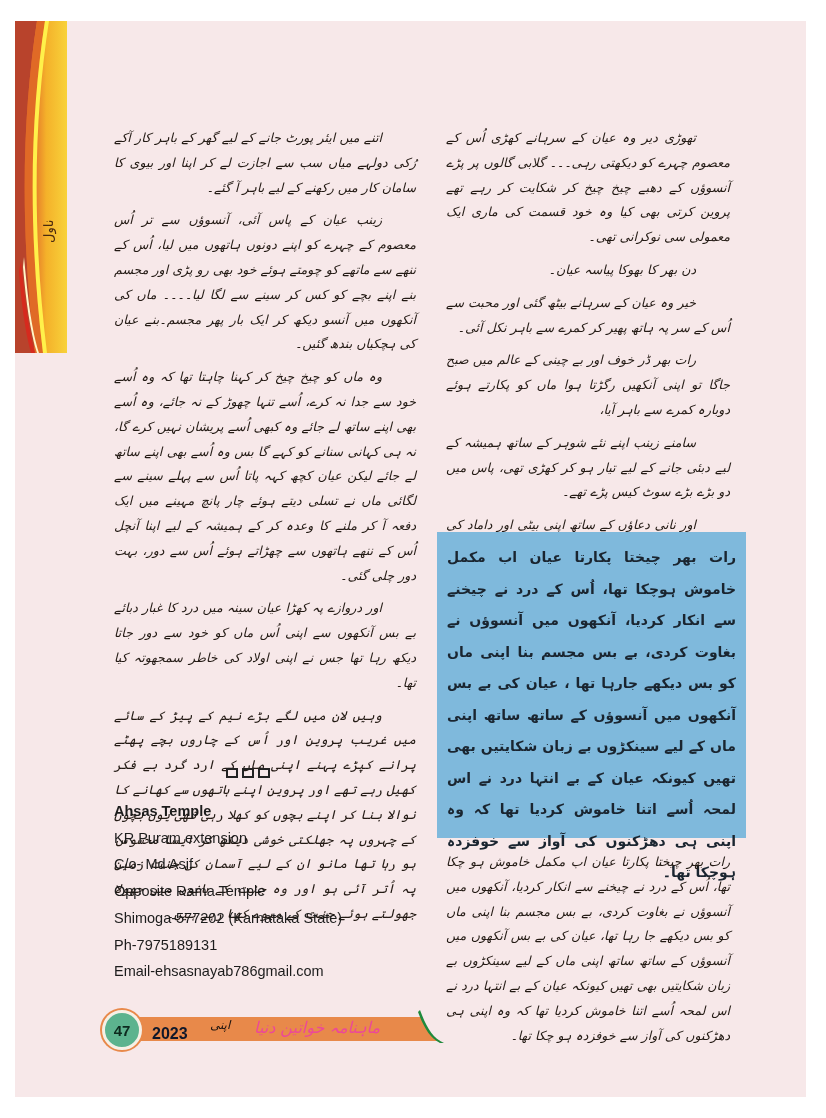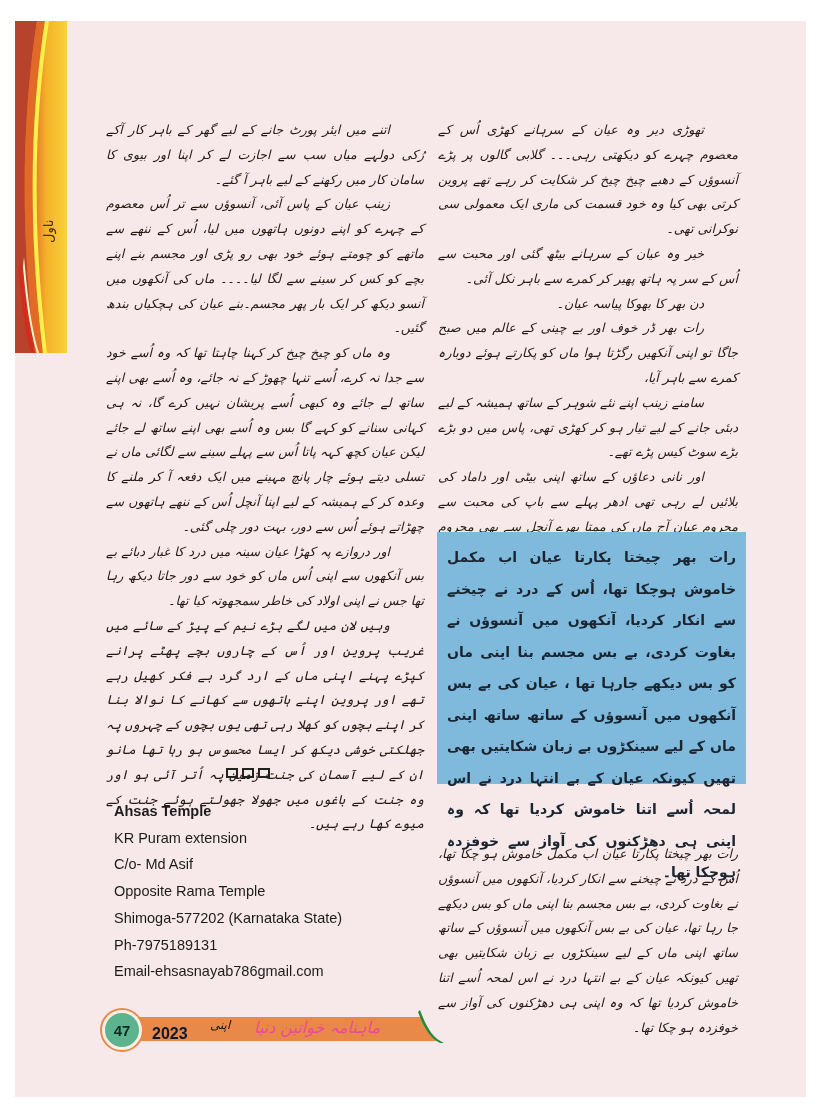--- a/index.html
+++ b/index.html
@@ -17,27 +17,27 @@
     position: absolute; left: 18px; top: 190px; width: 30px; height: 40px;
     font-family: "DejaVu Serif", serif; font-size: 13px; color: #4a2a10;
     writing-mode: vertical-rl; transform: rotate(180deg); direction: rtl;
     display: flex; align-items: center; justify-content: center;
   }
   .col {
     position: absolute; direction: rtl; text-align: justify; text-align-last: right;
     font-family: "DejaVu Serif", serif; font-style: italic; color: #231a14;
     font-size: 12.6px; line-height: 24.8px;
   }
-  .col p { margin: 0; }
+  .col p { margin: 8px; }
   .col p.indent { text-indent: 34px; }
   .col-right { left: 438px; top: 118px; width: 300px; }
   .col-left { left: 106px; top: 118px; width: 318px; }
   .col-right-lower { left: 438px; top: 842px; width: 300px; }
   .quote-box {
-    position: absolute; left: 437px; top: 532px; width: 309px; height: 252px;
+    position: absolute; left: 437px; top: 532px; width: 309px; height: 306px;
     background: #7fb9dc; box-sizing: border-box; padding: 10px 10px 0 10px;
     direction: rtl; text-align: justify; text-align-last: right;
     font-family: "DejaVu Sans", sans-serif; font-weight: bold; color: #1a2530;
     font-size: 14px; line-height: 31.5px;
   }
   .end-mark {
     position: absolute; left: 226px; top: 768px; display: flex; gap: 4px;
   }
   .end-mark span {
     display: inline-block; width: 12px; height: 10px; border: 2px solid #222; box-sizing: border-box;
@@ -85,22 +85,22 @@
     <path d="M22 0 C 8 90, 4 200, 20 332 L28 332 C 12 200, 16 90, 30 0 Z" fill="#e06a26"></path>
     <path d="M30 0 C 16 90, 12 200, 28 332 L32 332 C 16 200, 20 90, 34 0 Z" fill="#fff14a"></path>
     <path d="M6 240 C 10 280, 14 310, 20 332 L16 332 C 10 310, 6 280, 4 250 Z" fill="#d62a1e"></path>
     <path d="M9 236 C 13 280, 17 310, 24 332 L22 332 C 15 310, 11 280, 8 246 Z" fill="#fff6c8"></path>
   </svg>
   <div class="band-label">ناول</div>
 </div>
 
 <div class="col col-right">
   <p class="indent">تھوڑی دیر وہ عیان کے سرہانے کھڑی اُس کے معصوم چہرے کو دیکھتی رہی۔۔۔ گلابی گالوں پر پڑے آنسوؤں کے دھبے چیخ چیخ کر شکایت کر رہے تھے پروین کرتی بھی کیا وہ خود قسمت کی ماری ایک معمولی سی نوکرانی تھی۔</p>
+  <p class="indent">دن بھر کا بھوکا پیاسہ عیان۔</p>
   <p class="indent">خیر وہ عیان کے سرہانے بیٹھ گئی اور محبت سے اُس کے سر پہ ہاتھ پھیر کر کمرے سے باہر نکل آئی۔</p>
-  <p class="indent">دن بھر کا بھوکا پیاسہ عیان۔</p>
   <p class="indent">رات بھر ڈر خوف اور بے چینی کے عالم میں صبح جاگا تو اپنی آنکھیں رگڑتا ہوا ماں کو پکارتے ہوئے دوبارہ کمرے سے باہر آیا،</p>
   <p class="indent">سامنے زینب اپنے نئے شوہر کے ساتھ ہمیشہ کے لیے دبئی جانے کے لیے تیار ہو کر کھڑی تھی، پاس میں دو بڑے بڑے سوٹ کیس پڑے تھے۔</p>
   <p class="indent">اور نانی دعاؤں کے ساتھ اپنی بیٹی اور داماد کی بلائیں لے رہی تھی ادھر پہلے سے باپ کی محبت سے محروم عیان آج ماں کی ممتا بھرے آنچل سے بھی محروم ہونے جا رہا تھا۔</p>
 </div>
 
 <div class="quote-box">
   <span>رات بھر چیختا پکارتا عیان اب مکمل خاموش ہوچکا تھا، اُس کے درد نے چیخنے سے انکار کردیا، آنکھوں میں آنسوؤں نے بغاوت کردی، بے بس مجسم بنا اپنی ماں کو بس دیکھے جارہا تھا ، عیان کی بے بس آنکھوں میں آنسوؤں کے ساتھ ساتھ اپنی ماں کے لیے سینکڑوں بے زبان شکایتیں بھی تھیں کیونکہ عیان کے بے انتہا درد نے اس لمحہ اُسے اتنا خاموش کردیا تھا کہ وہ اپنی ہی دھڑکنوں کی آواز سے خوفزدہ ہوچکا تھا۔</span>
 </div>
 
 <div class="col col-right-lower">

